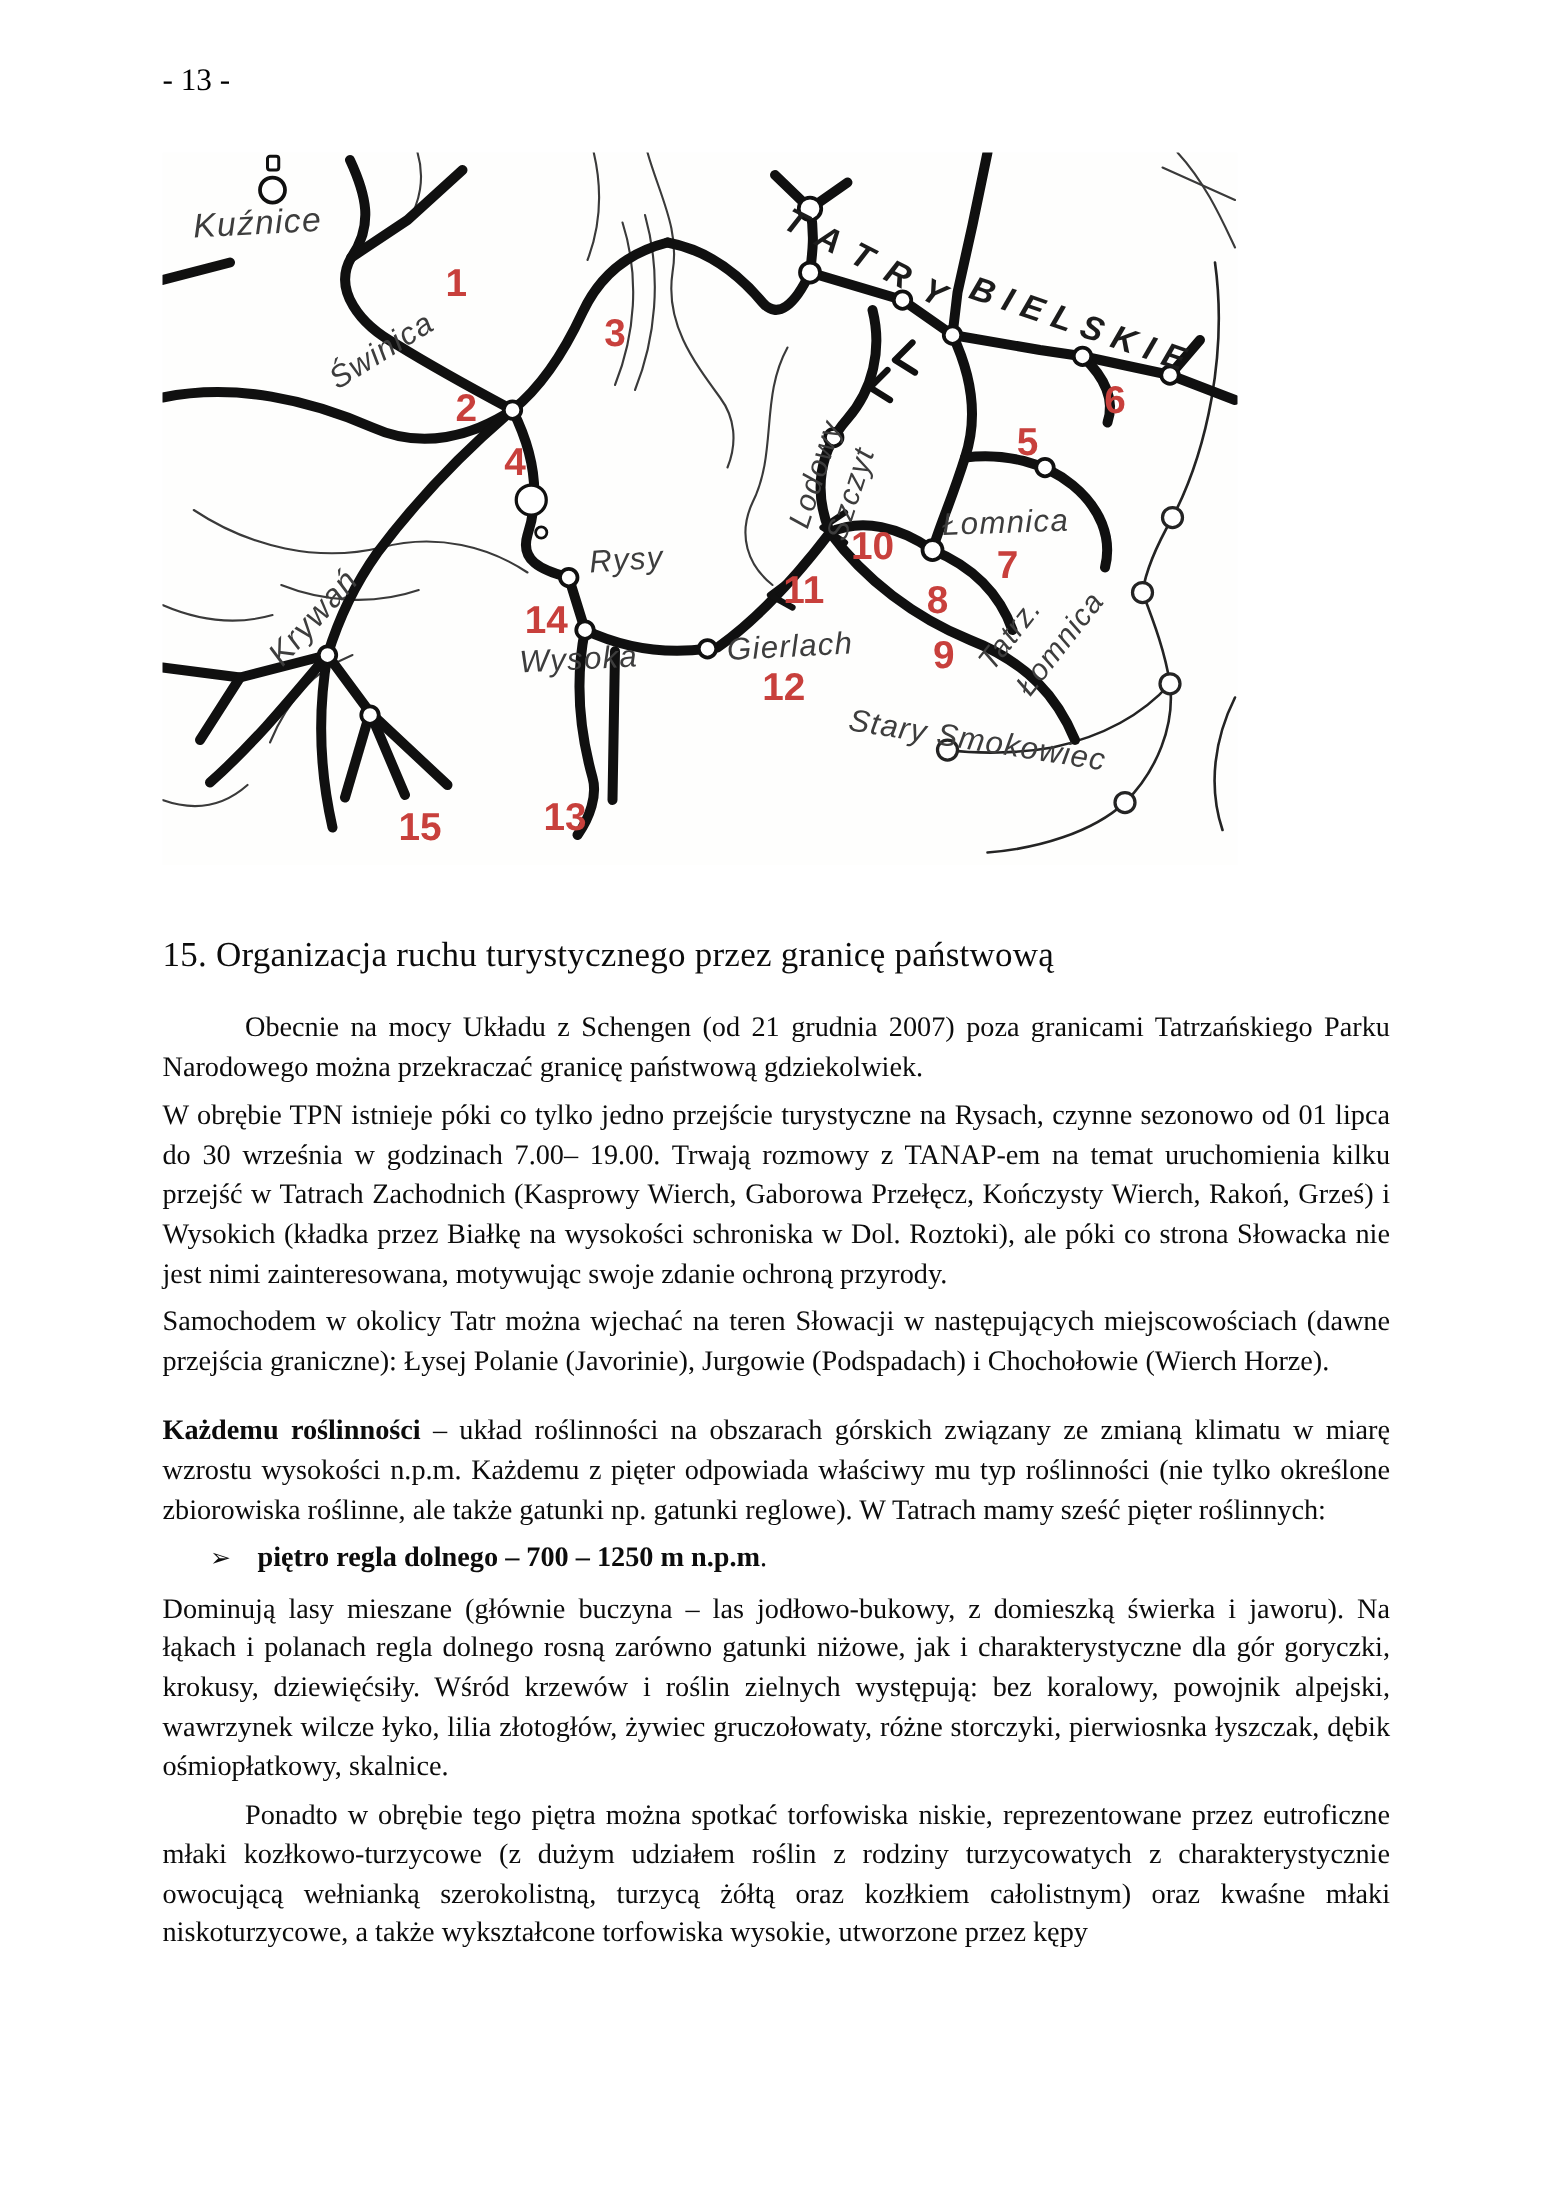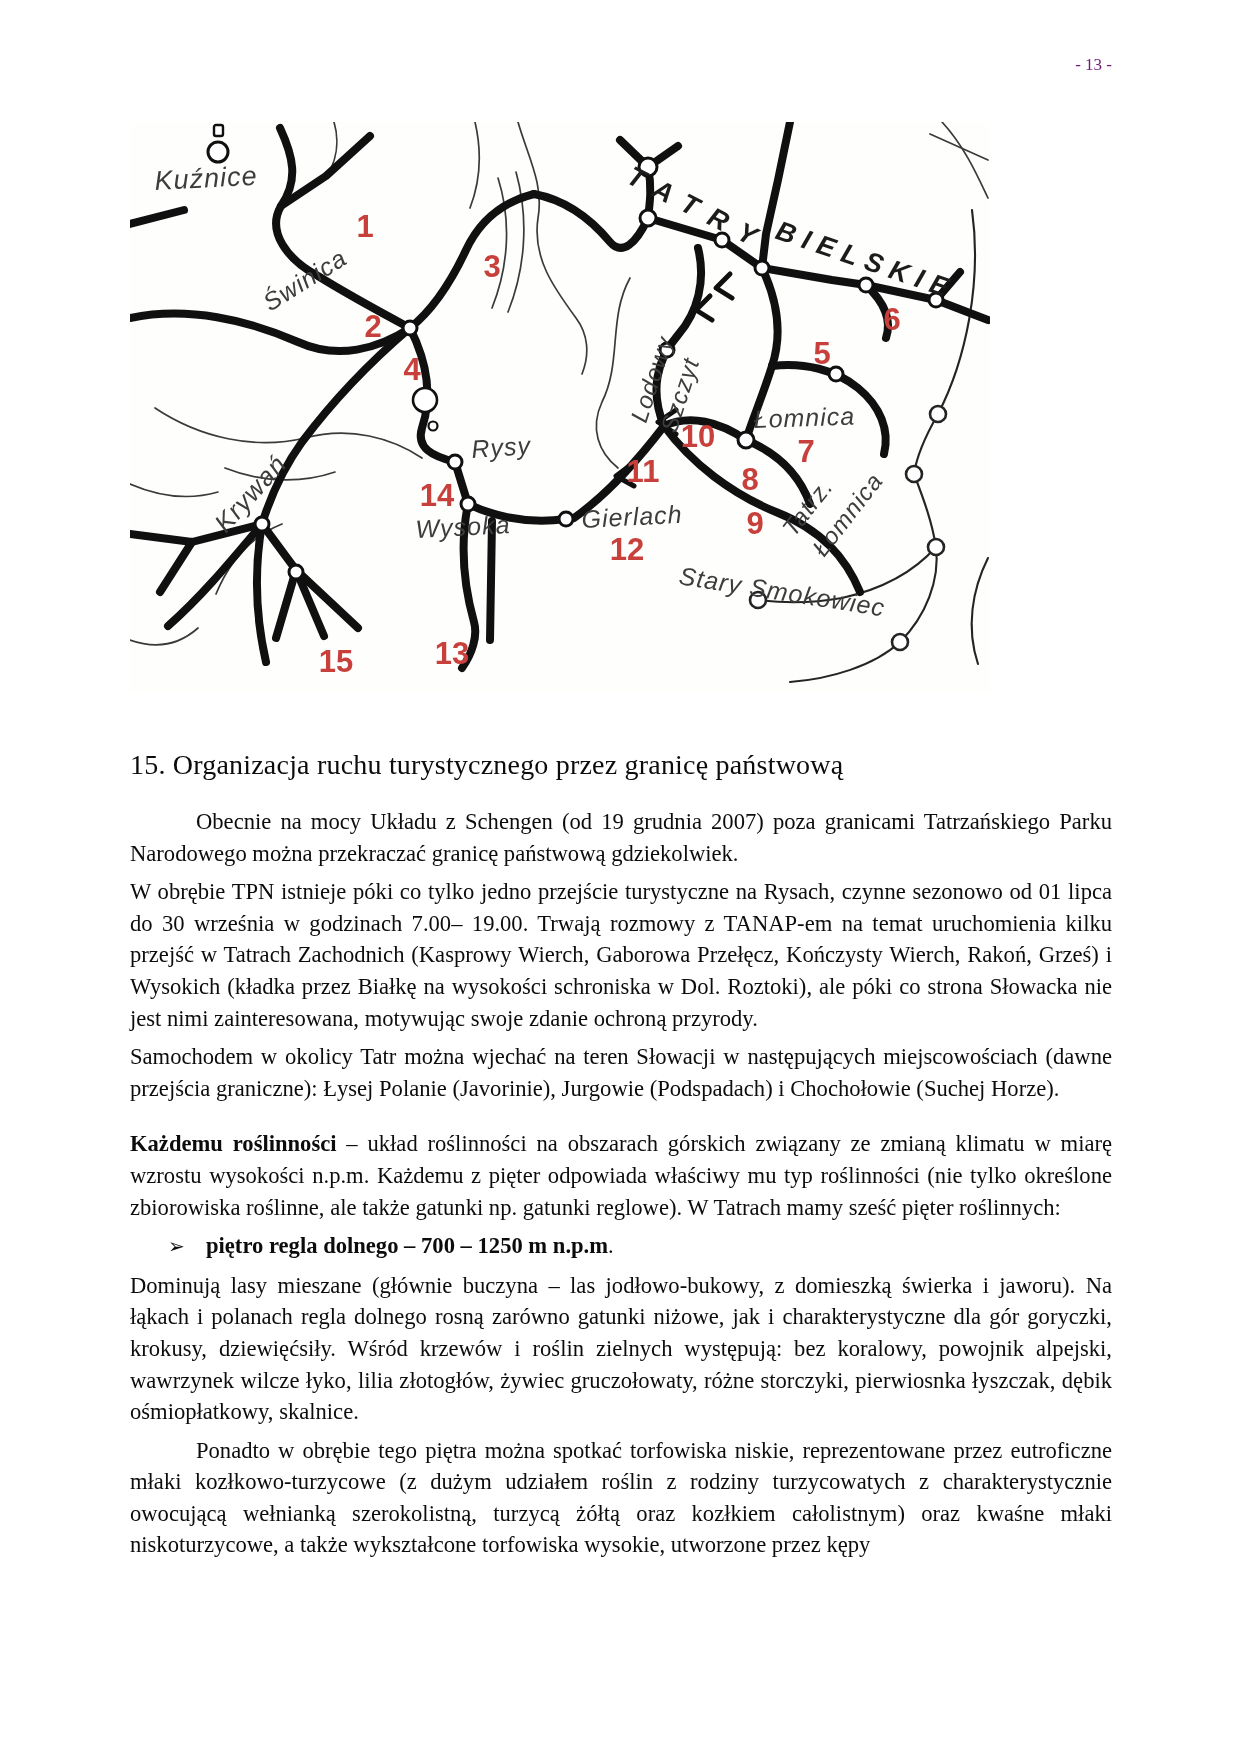--- a/index.html
+++ b/index.html
@@ -3,21 +3,21 @@
 <meta charset="utf-8">
 <style>
   html,body{margin:0;padding:0;background:#ffffff;}
   body{
     width:1242px;height:1755px;position:relative;
     font-family:"Liberation Serif",serif;color:#0c0c0c;
     -webkit-font-smoothing:antialiased;
   }
   .sheet{padding:52px 130px 0 130px;width:982px;}
   .page-number{
-    text-align:right;font-size:17px;line-height:26px;color:#701a75;
+    text-align:left;font-size:25px;line-height:26px;color:#000000;
   }
   .map-wrap{margin-top:44px;width:860px;height:570px;position:relative;background:#fefefd;}
   .map-wrap svg{display:block;}
   .map-label{
     font-family:"Liberation Sans",sans-serif;
     font-style:italic;fill:#3d3d3d;letter-spacing:1px;
   }
   .map-range{
     font-family:"Liberation Sans",sans-serif;
     font-style:italic;fill:#1c1c1c;font-weight:bold;
@@ -184,23 +184,23 @@
         <text class="map-num" x="322" y="542">13</text>
         <text class="map-num" x="307" y="384">14</text>
         <text class="map-num" x="206" y="550">15</text>
       </g>
     </svg>
   </div>
 
   <h1 class="sec">15. Organizacja ruchu turystycznego przez granicę państwową</h1>
 
   <div class="bodytext">
-    <p class="indent first">Obecnie na mocy Układu z Schengen (od 19 grudnia 2007) poza granicami Tatrzańskiego Parku Narodowego można przekraczać granicę państwową gdziekolwiek.</p>
+    <p class="indent first">Obecnie na mocy Układu z Schengen (od 21 grudnia 2007) poza granicami Tatrzańskiego Parku Narodowego można przekraczać granicę państwową gdziekolwiek.</p>
     <p>W obrębie TPN istnieje póki co tylko jedno przejście turystyczne na Rysach, czynne sezonowo od 01 lipca do 30 września w godzinach 7.00– 19.00. Trwają rozmowy z TANAP-em na temat uruchomienia kilku przejść w Tatrach Zachodnich (Kasprowy Wierch, Gaborowa Przełęcz, Kończysty Wierch, Rakoń, Grześ) i Wysokich (kładka przez Białkę na wysokości schroniska w Dol. Roztoki), ale póki co strona Słowacka nie jest nimi zainteresowana, motywując swoje zdanie ochroną przyrody.</p>
-    <p>Samochodem w okolicy Tatr można wjechać na teren Słowacji w następujących miejscowościach (dawne przejścia graniczne): Łysej Polanie (Javorinie), Jurgowie (Podspadach) i Chochołowie (Suchej Horze).</p>
+    <p>Samochodem w okolicy Tatr można wjechać na teren Słowacji w następujących miejscowościach (dawne przejścia graniczne): Łysej Polanie (Javorinie), Jurgowie (Podspadach) i Chochołowie (Wierch Horze).</p>
   </div>
 
 
   <div class="bodytext">
     <p class="first"><b class="lead">Każdemu roślinności</b><span> – układ roślinności na obszarach górskich związany ze zmianą klimatu w miarę wzrostu wysokości n.p.m. Każdemu z pięter odpowiada właściwy mu typ roślinności (nie tylko określone zbiorowiska roślinne, ale także gatunki np. gatunki reglowe). W Tatrach mamy sześć pięter roślinnych:</span></p>
     <p class="bullet-line"><span class="marker">➢</span><b>piętro regla dolnego – 700 – 1250 m n.p.m</b><span>.</span></p>
     <p>Dominują lasy mieszane (głównie buczyna – las jodłowo-bukowy, z domieszką świerka i jaworu). Na łąkach i polanach regla dolnego rosną zarówno gatunki niżowe, jak i charakterystyczne dla gór goryczki, krokusy, dziewięćsiły. Wśród krzewów i roślin zielnych występują: bez koralowy, powojnik alpejski, wawrzynek wilcze łyko, lilia złotogłów, żywiec gruczołowaty, różne storczyki, pierwiosnka łyszczak, dębik ośmiopłatkowy, skalnice.</p>
     <p class="indent">Ponadto w obrębie tego piętra można spotkać torfowiska niskie, reprezentowane przez eutroficzne młaki kozłkowo-turzycowe (z dużym udziałem roślin z rodziny turzycowatych z charakterystycznie owocującą wełnianką szerokolistną, turzycą żółtą oraz kozłkiem całolistnym) oraz kwaśne młaki niskoturzycowe, a także wykształcone torfowiska wysokie, utworzone przez kępy</p>
   </div>
 

